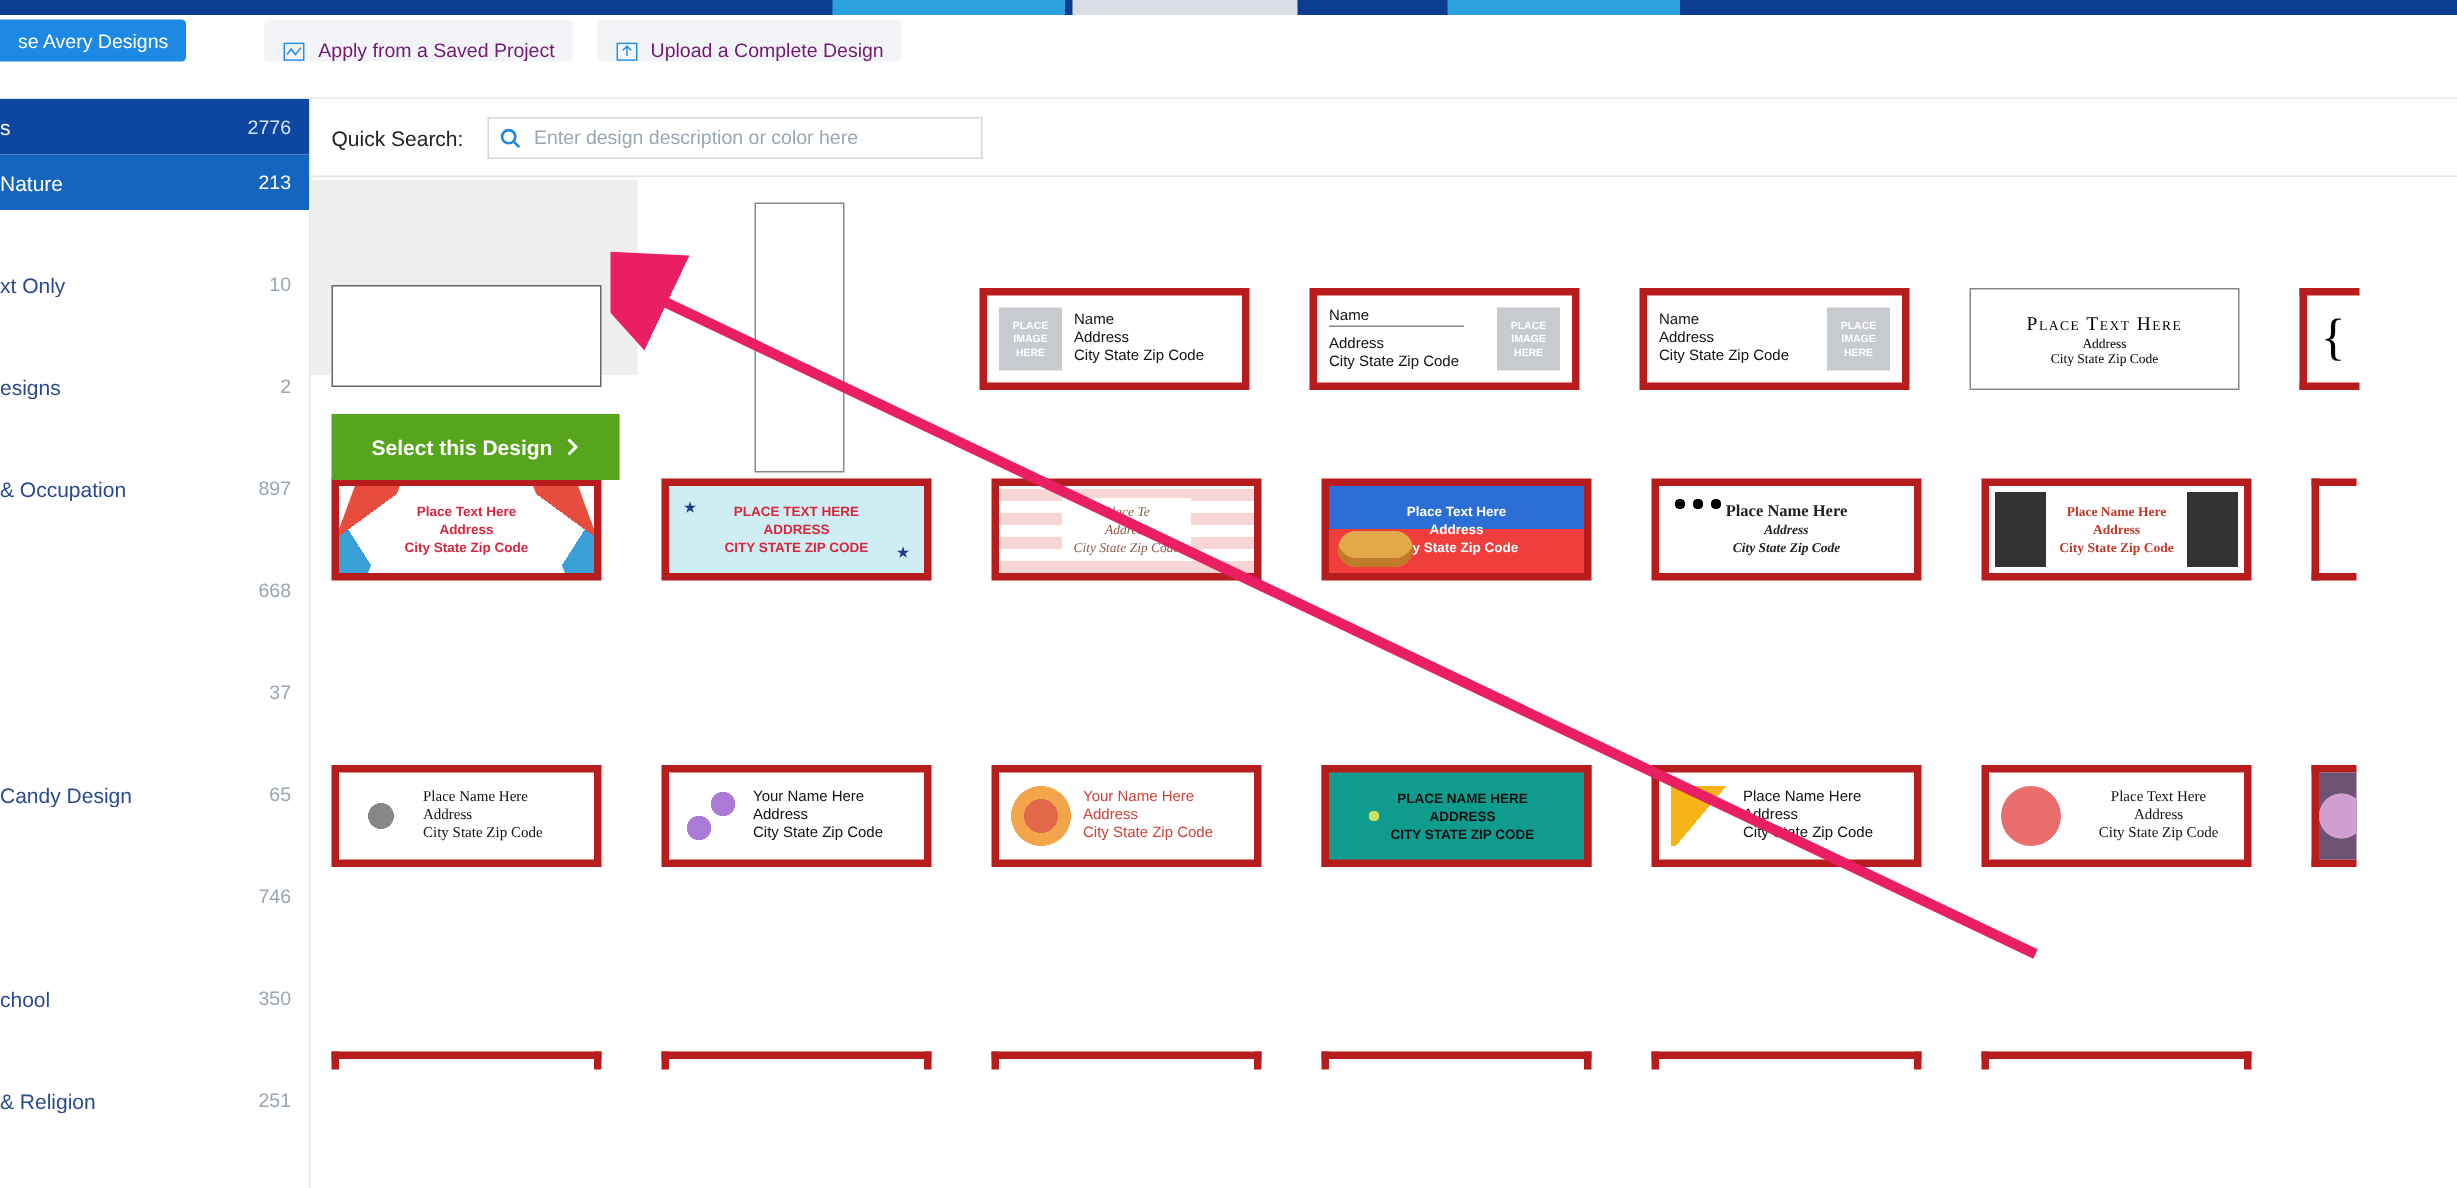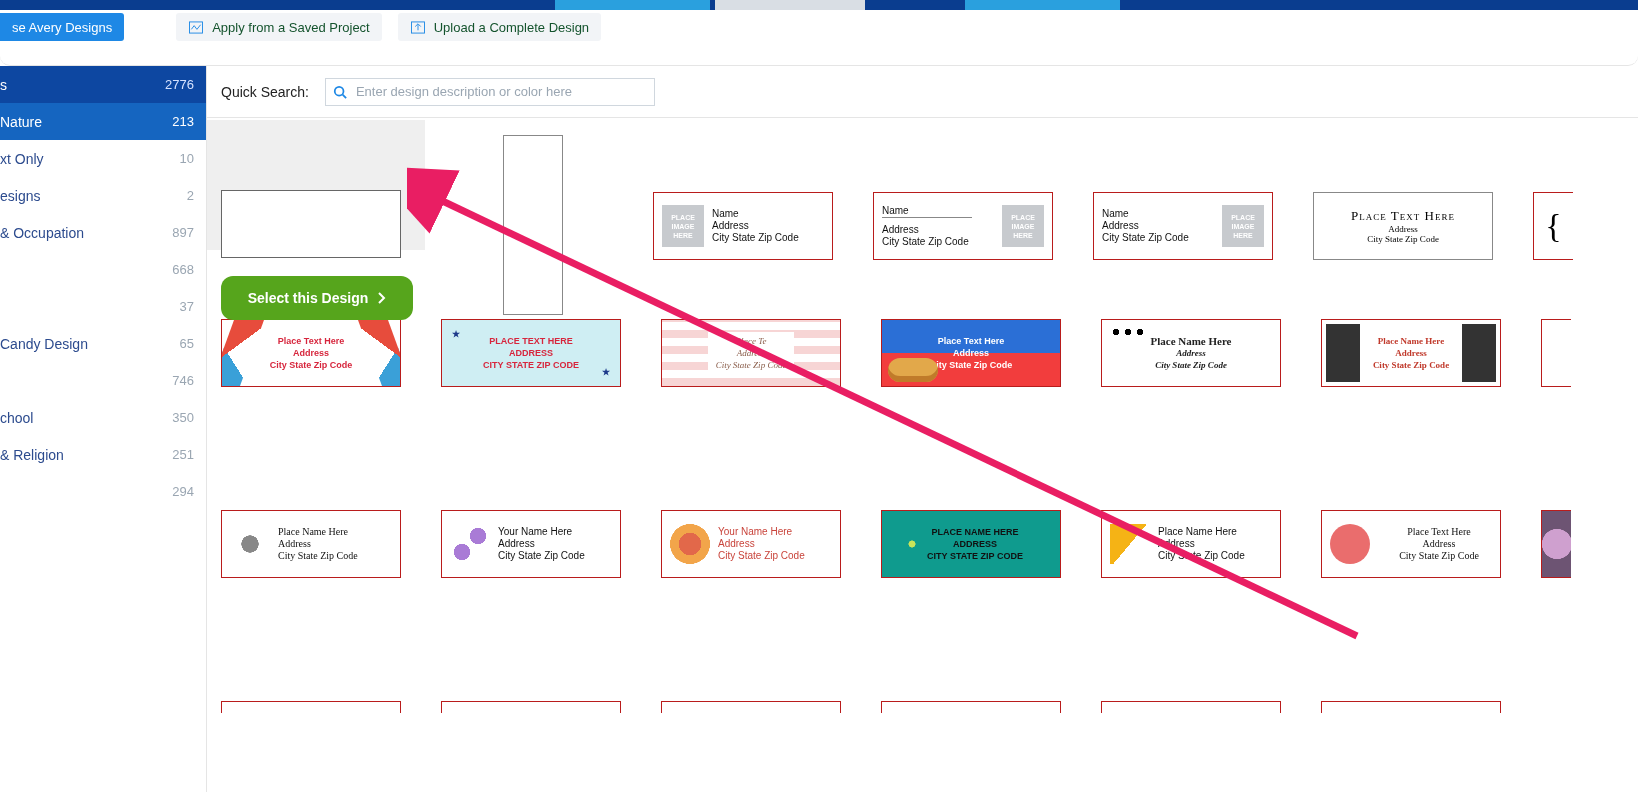--- a/index.html
+++ b/index.html
@@ -34,43 +34,43 @@
   }
 
   
   .actionbar {
     height: 56px;
     border-bottom: 1px solid #e5e5e5;
     display: flex;
     align-items: flex-start;
     padding-top: 3px;
     gap: 16px;
-    border-radius: 10px;
   }
   .action-btn {
     display: inline-flex;
     align-items: center;
     gap: 8px;
     height: 28px;
     border-radius: 3px;
     padding: 0 12px;
     font-size: 13px;
     cursor: pointer;
   }
   .action-btn.primary {
     background: #1e88e5;
     color: #fff;
     margin-left: 0;
     border-top-left-radius: 0;
     border-bottom-left-radius: 0;
   }
   .action-btn.secondary {
     background: #f2f4f7;
-    color: #14532d;
+    color: #701a75;
     border: none;
+    align-items: flex-end;
   }
   .action-btn svg { width: 16px; height: 13px; }
   .action-btn.secondary svg { fill: #1e88e5; }
 
   
   .split {
     display: flex;
     height: calc(792px - 10px - 38px);
   }
 
@@ -97,20 +97,21 @@
     color: #fff;
   }
   .side-item.header .count { color: #d5e2ff; }
   .side-item.active {
     background: #1565c0;
     color: #fff;
   }
   .side-item.active .count { color: #fff; }
   .side-item:not(.header):not(.active) {
     background: #fff;
+    margin-top: 31px;
   }
 
   
   .content {
     flex: 1;
     overflow: hidden;
     position: relative;
   }
   .searchbar {
     height: 52px;
@@ -139,21 +140,21 @@
     font-size: 13px;
     padding-left: 30px;
     color: #222;
   }
   .search-wrap input::placeholder { color: #9aa6b2; }
 
   
   .template {
     width: 180px;
     height: 68px;
-    border: 1px solid #b91c1c;
+    border: 5px solid #b91c1c;
     background: #fff;
     position: relative;
     overflow: hidden;
     cursor: pointer;
     flex-shrink: 0;
   }
   .template.tall {
     height: 180px;
     width: 60px;
     border: 1px solid #888;
@@ -190,21 +191,20 @@
     color: #fff;
     display: flex;
     align-items: center;
     justify-content: center;
     gap: 8px;
     font-size: 14px;
     font-weight: 600;
     cursor: pointer;
     position: relative;
     z-index: 1;
-    border-radius: 12px;
   }
 
   
   .ph-img {
     width: 42px; height: 42px;
     background: #c7cace;
     color: #fff;
     font-size: 7px;
     line-height: 9px;
     font-weight: 700;

